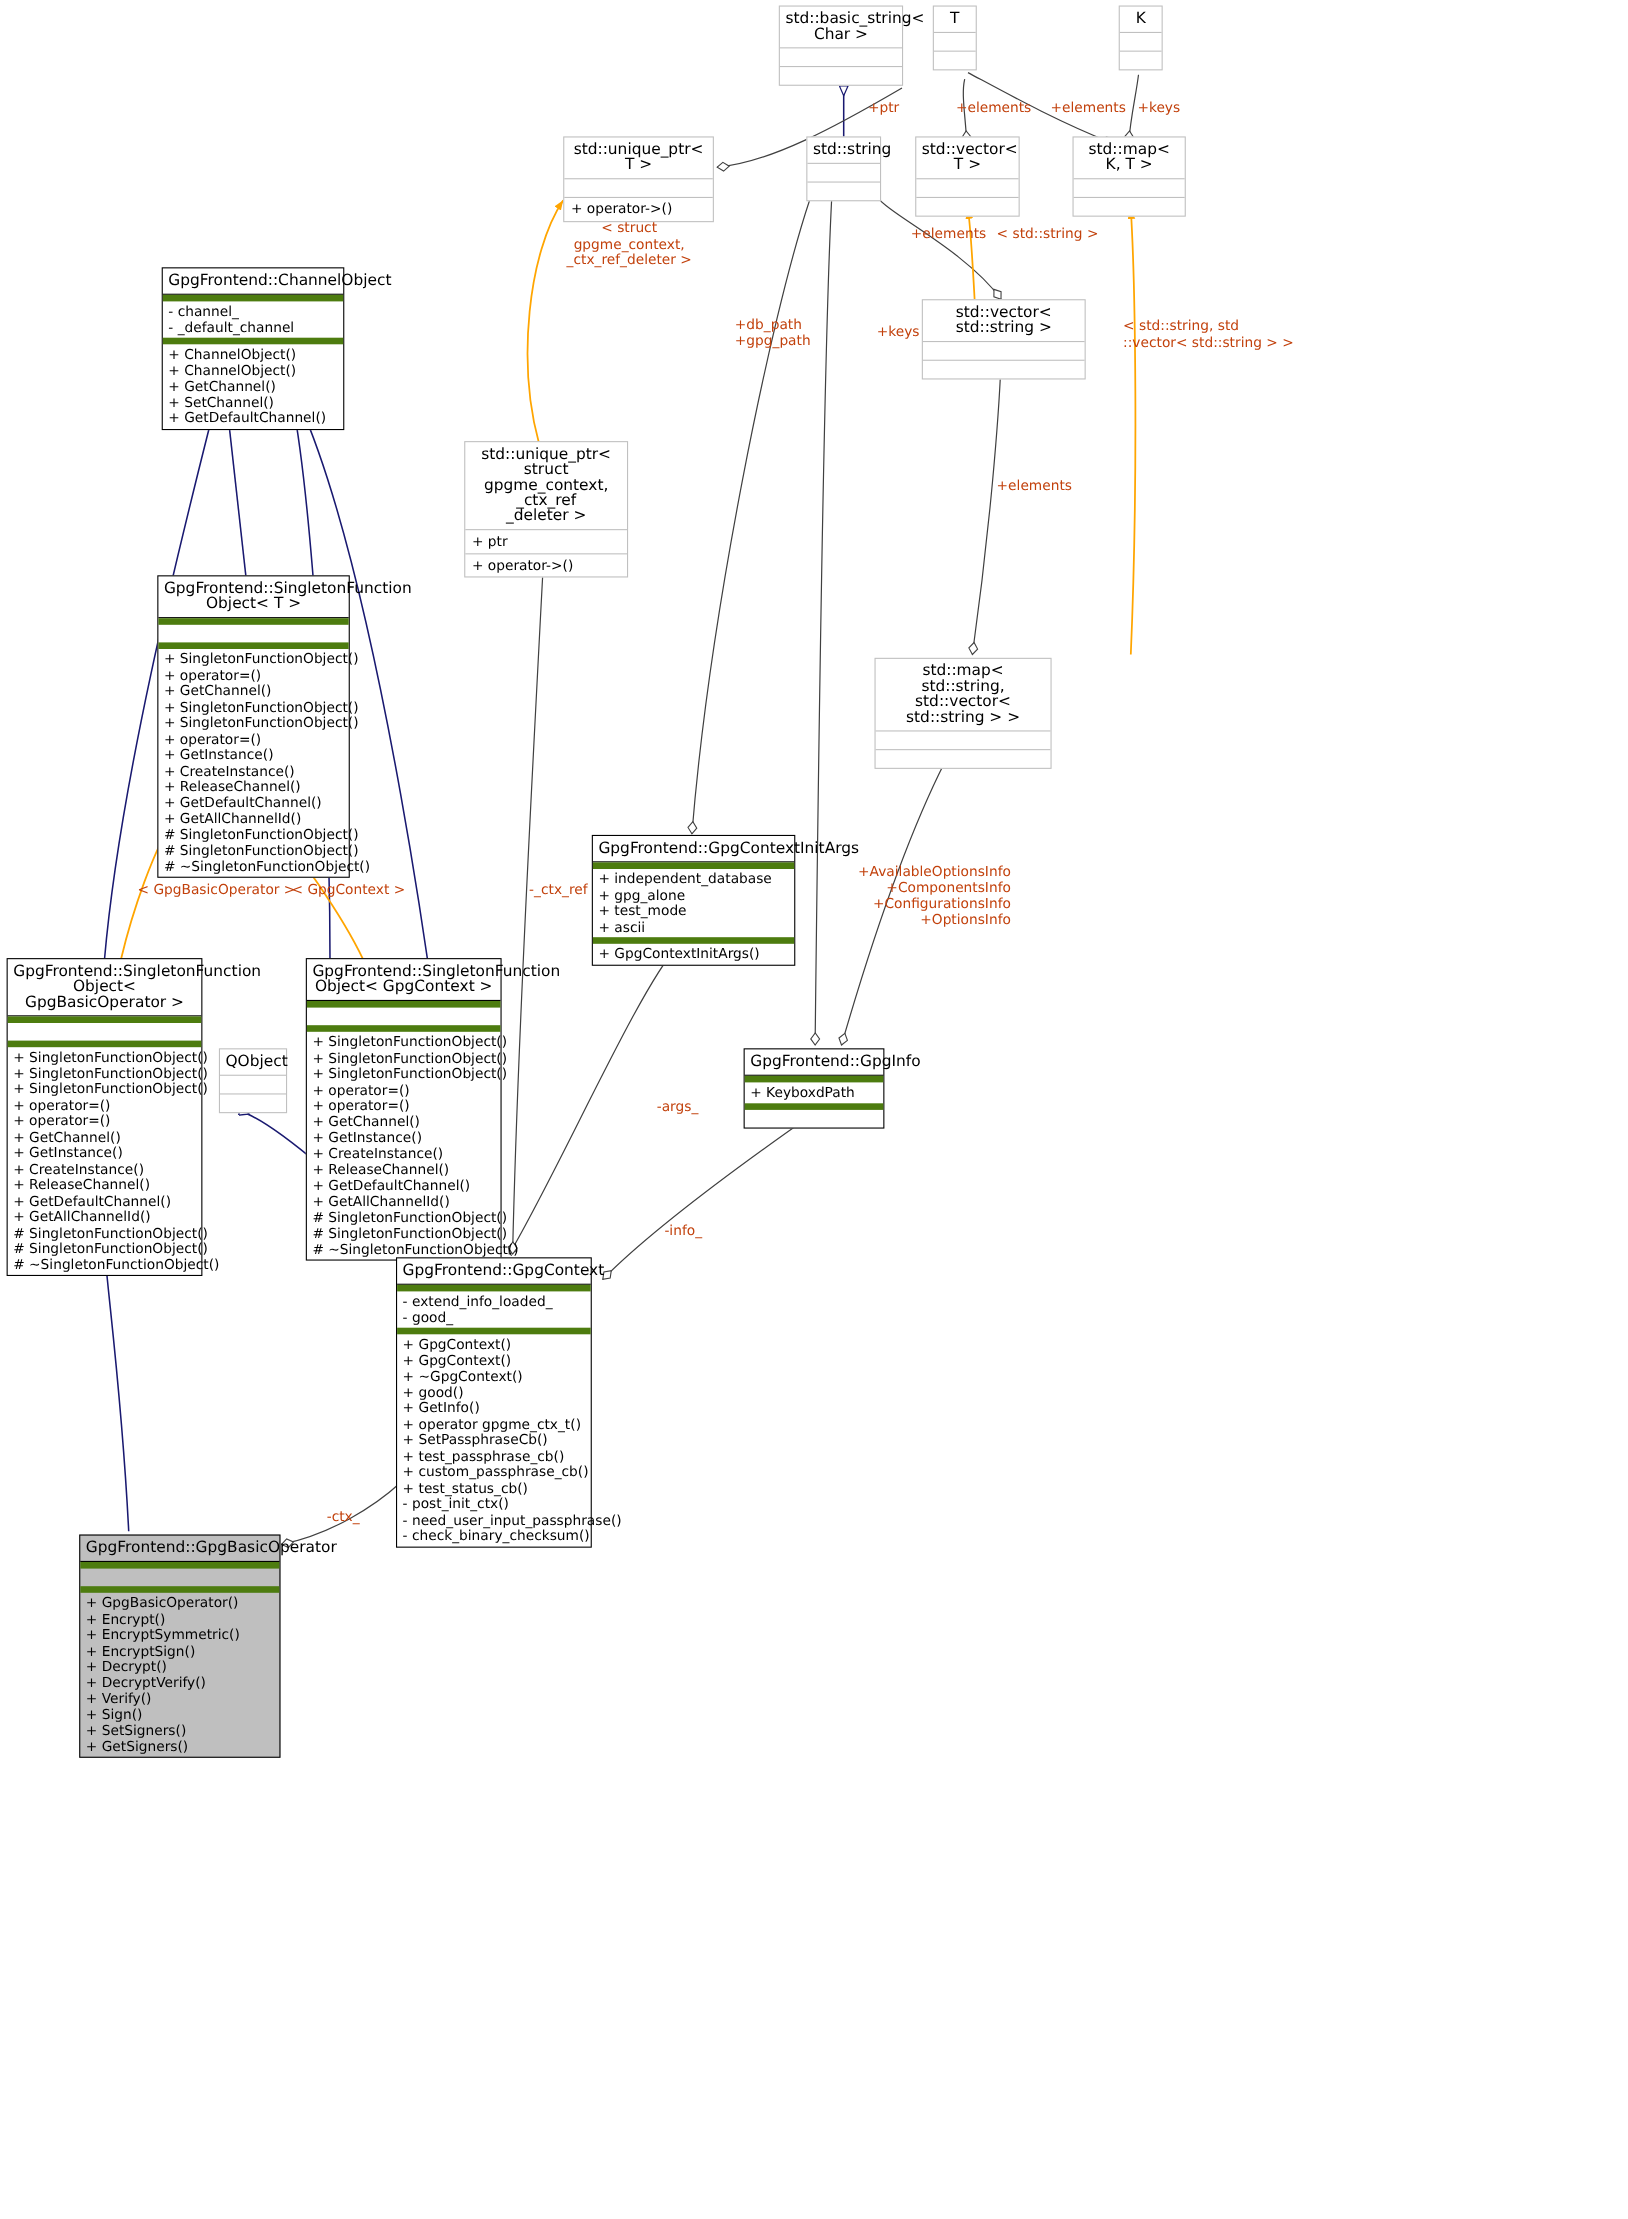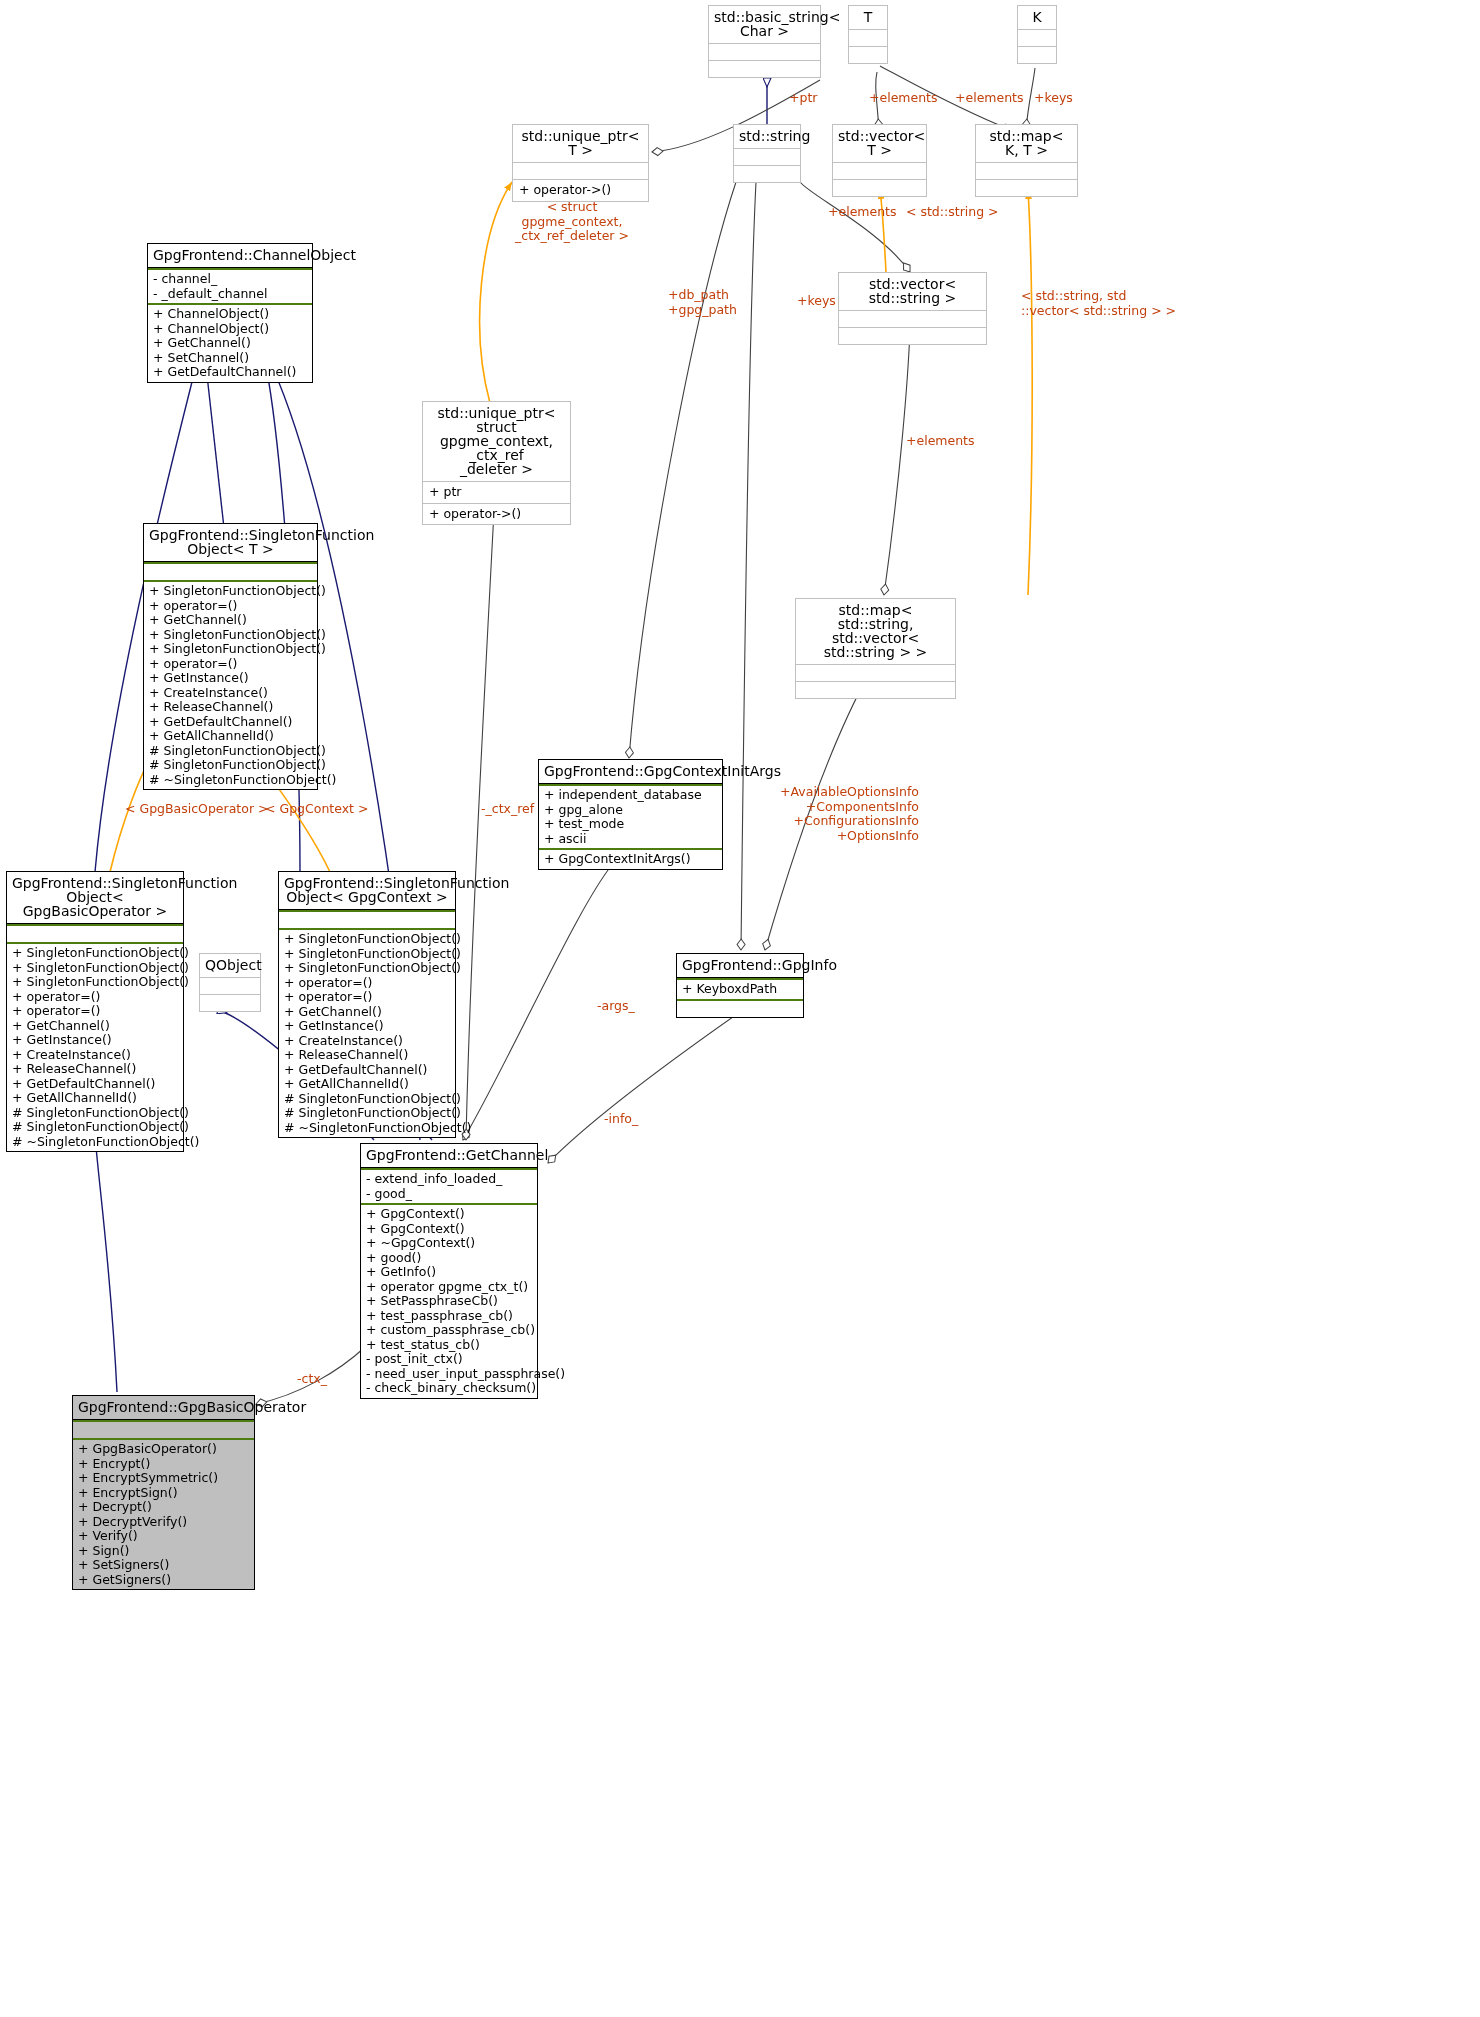--- a/index.html
+++ b/index.html
@@ -48,21 +48,21 @@
   }
   .node.dark .title {
     border-bottom: 1px solid #000000;
   }
   .node .sect {
     border-top: 1px solid #c0c0c0;
     padding: 3px 5px 3px 5px;
     min-height: 14px;
   }
   .node.dark .sect {
-    border-top: 2px solid #4d7c0f;
+    border-top: 6px solid #4d7c0f;
     padding: 2px 4px 2px 4px;
   }
   .node .sect.empty {
     height: 16px;
     padding: 0;
   }
   .node .row {
     white-space: pre;
     font-size: 12.5px;
     line-height: 1.16;
@@ -329,21 +329,21 @@
 
   <div class="node dark" style="left:676px; top:953px; width:128px;">
     <div class="title">GpgFrontend::GpgInfo</div>
     <div class="sect">
       <div class="row">+ KeyboxdPath</div>
     </div>
     <div class="sect empty"></div>
   </div>
 
   <div class="node dark" style="left:360px; top:1143px; width:178px;">
-    <div class="title">GpgFrontend::GetChannel</div>
+    <div class="title">GpgFrontend::GpgContext</div>
     <div class="sect">
       <div class="row">- extend_info_loaded_</div>
       <div class="row">- good_</div>
     </div>
     <div class="sect">
       <div class="row">+ GpgContext()</div>
       <div class="row">+ GpgContext()</div>
       <div class="row">+ ~GpgContext()</div>
       <div class="row">+ good()</div>
       <div class="row">+ GetInfo()</div>

